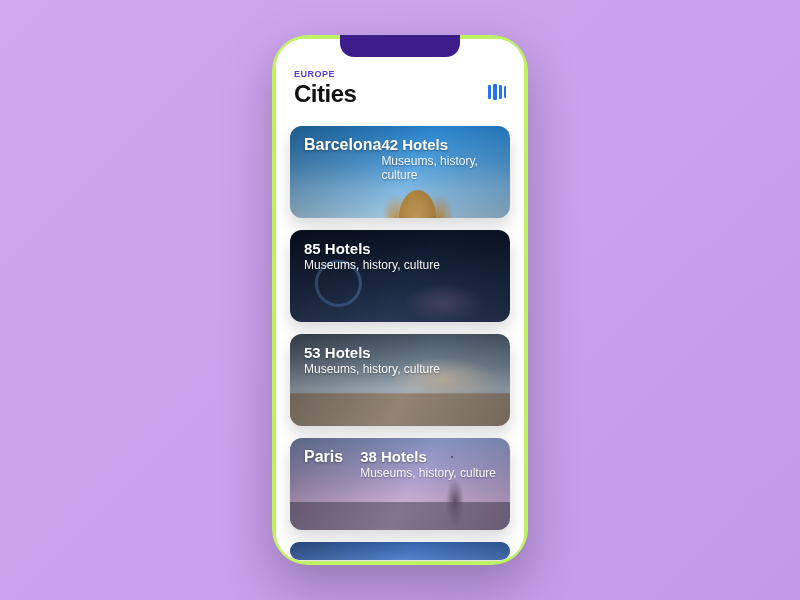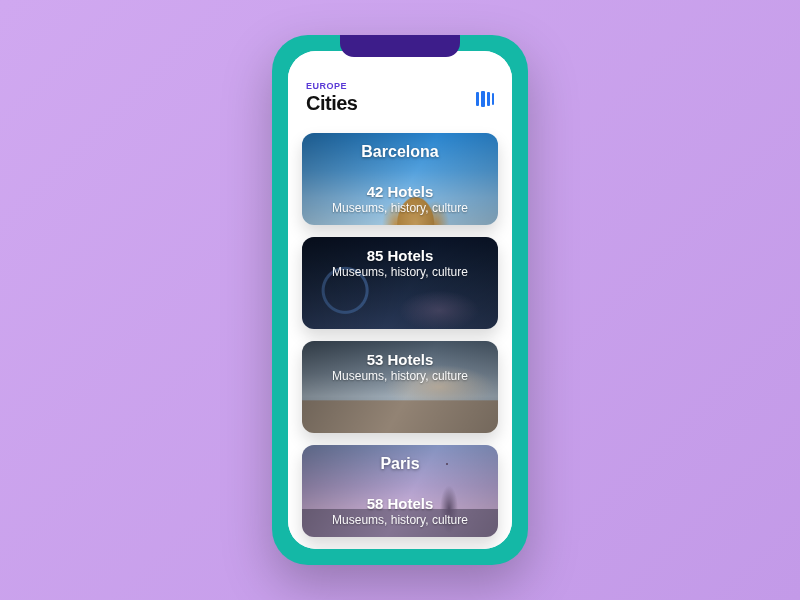--- a/index.html
+++ b/index.html
@@ -9,23 +9,23 @@
     background: linear-gradient(135deg, #d0a8f0 0%, #c39ae8 100%);
     display: flex;
     align-items: center;
     justify-content: center;
     font-family: -apple-system, BlinkMacSystemFont, "Helvetica Neue", Arial, sans-serif;
     overflow: hidden;
   }
   .phone {
     width: 256px;
     height: 530px;
-    background: #14b8a6;
+    background: #bef264;
     border-radius: 36px;
-    padding: 16px;
+    padding: 4px;
     box-shadow: 0 20px 50px rgba(0,0,0,0.25);
     position: relative;
   }
   .screen {
     width: 100%;
     height: 100%;
     background: #f6f6f8;
     border-radius: 28px;
     overflow: hidden;
     position: relative;
@@ -53,21 +53,21 @@
     flex-direction: column;
   }
   .eyebrow {
     font-size: 9px;
     font-weight: 700;
     letter-spacing: 0.5px;
     color: #5a3ad6;
     margin-bottom: 1px;
   }
   .title {
-    font-size: 20px;
+    font-size: 24px;
     font-weight: 800;
     color: #111;
     letter-spacing: -0.5px;
   }
   .header-icon {
     color: #2173f2;
     margin-bottom: 4px;
   }
   .list {
     padding: 8px 14px 0 14px;
@@ -77,25 +77,24 @@
   }
   .card {
     width: 100%;
     height: 92px;
     border-radius: 12px;
     margin-bottom: 12px;
     padding: 10px 14px;
     position: relative;
     color: #fff;
     display: flex;
-    flex-direction: column;
+    flex-direction: row;
     justify-content: space-between;
     box-shadow: 0 8px 16px rgba(0,0,0,0.15);
     overflow: hidden;
-    text-align: center;
   }
   .card::before {
     content: "";
     position: absolute;
     inset: 0;
     background: linear-gradient(120deg, rgba(0,0,0,0.35) 0%, rgba(0,0,0,0.05) 55%, rgba(0,0,0,0.25) 100%);
     z-index: 1;
   }
   .card > * { position: relative; z-index: 2; }
   .city-name {
@@ -192,21 +191,21 @@
       <div class="card bg-milan">
         <div class="city-meta">
           <div class="hotel-count">53 Hotels</div>
           <div class="tags">Museums, history, culture</div>
         </div>
       </div>
 
       <div class="card bg-paris">
         <div class="city-name">Paris</div>
         <div class="city-meta">
-          <div class="hotel-count">58 Hotels</div>
+          <div class="hotel-count">38 Hotels</div>
           <div class="tags">Museums, history, culture</div>
         </div>
       </div>
 
       <div class="card card-peek bg-peek"></div>
 
     </div>
 
   </div>
 </div>

